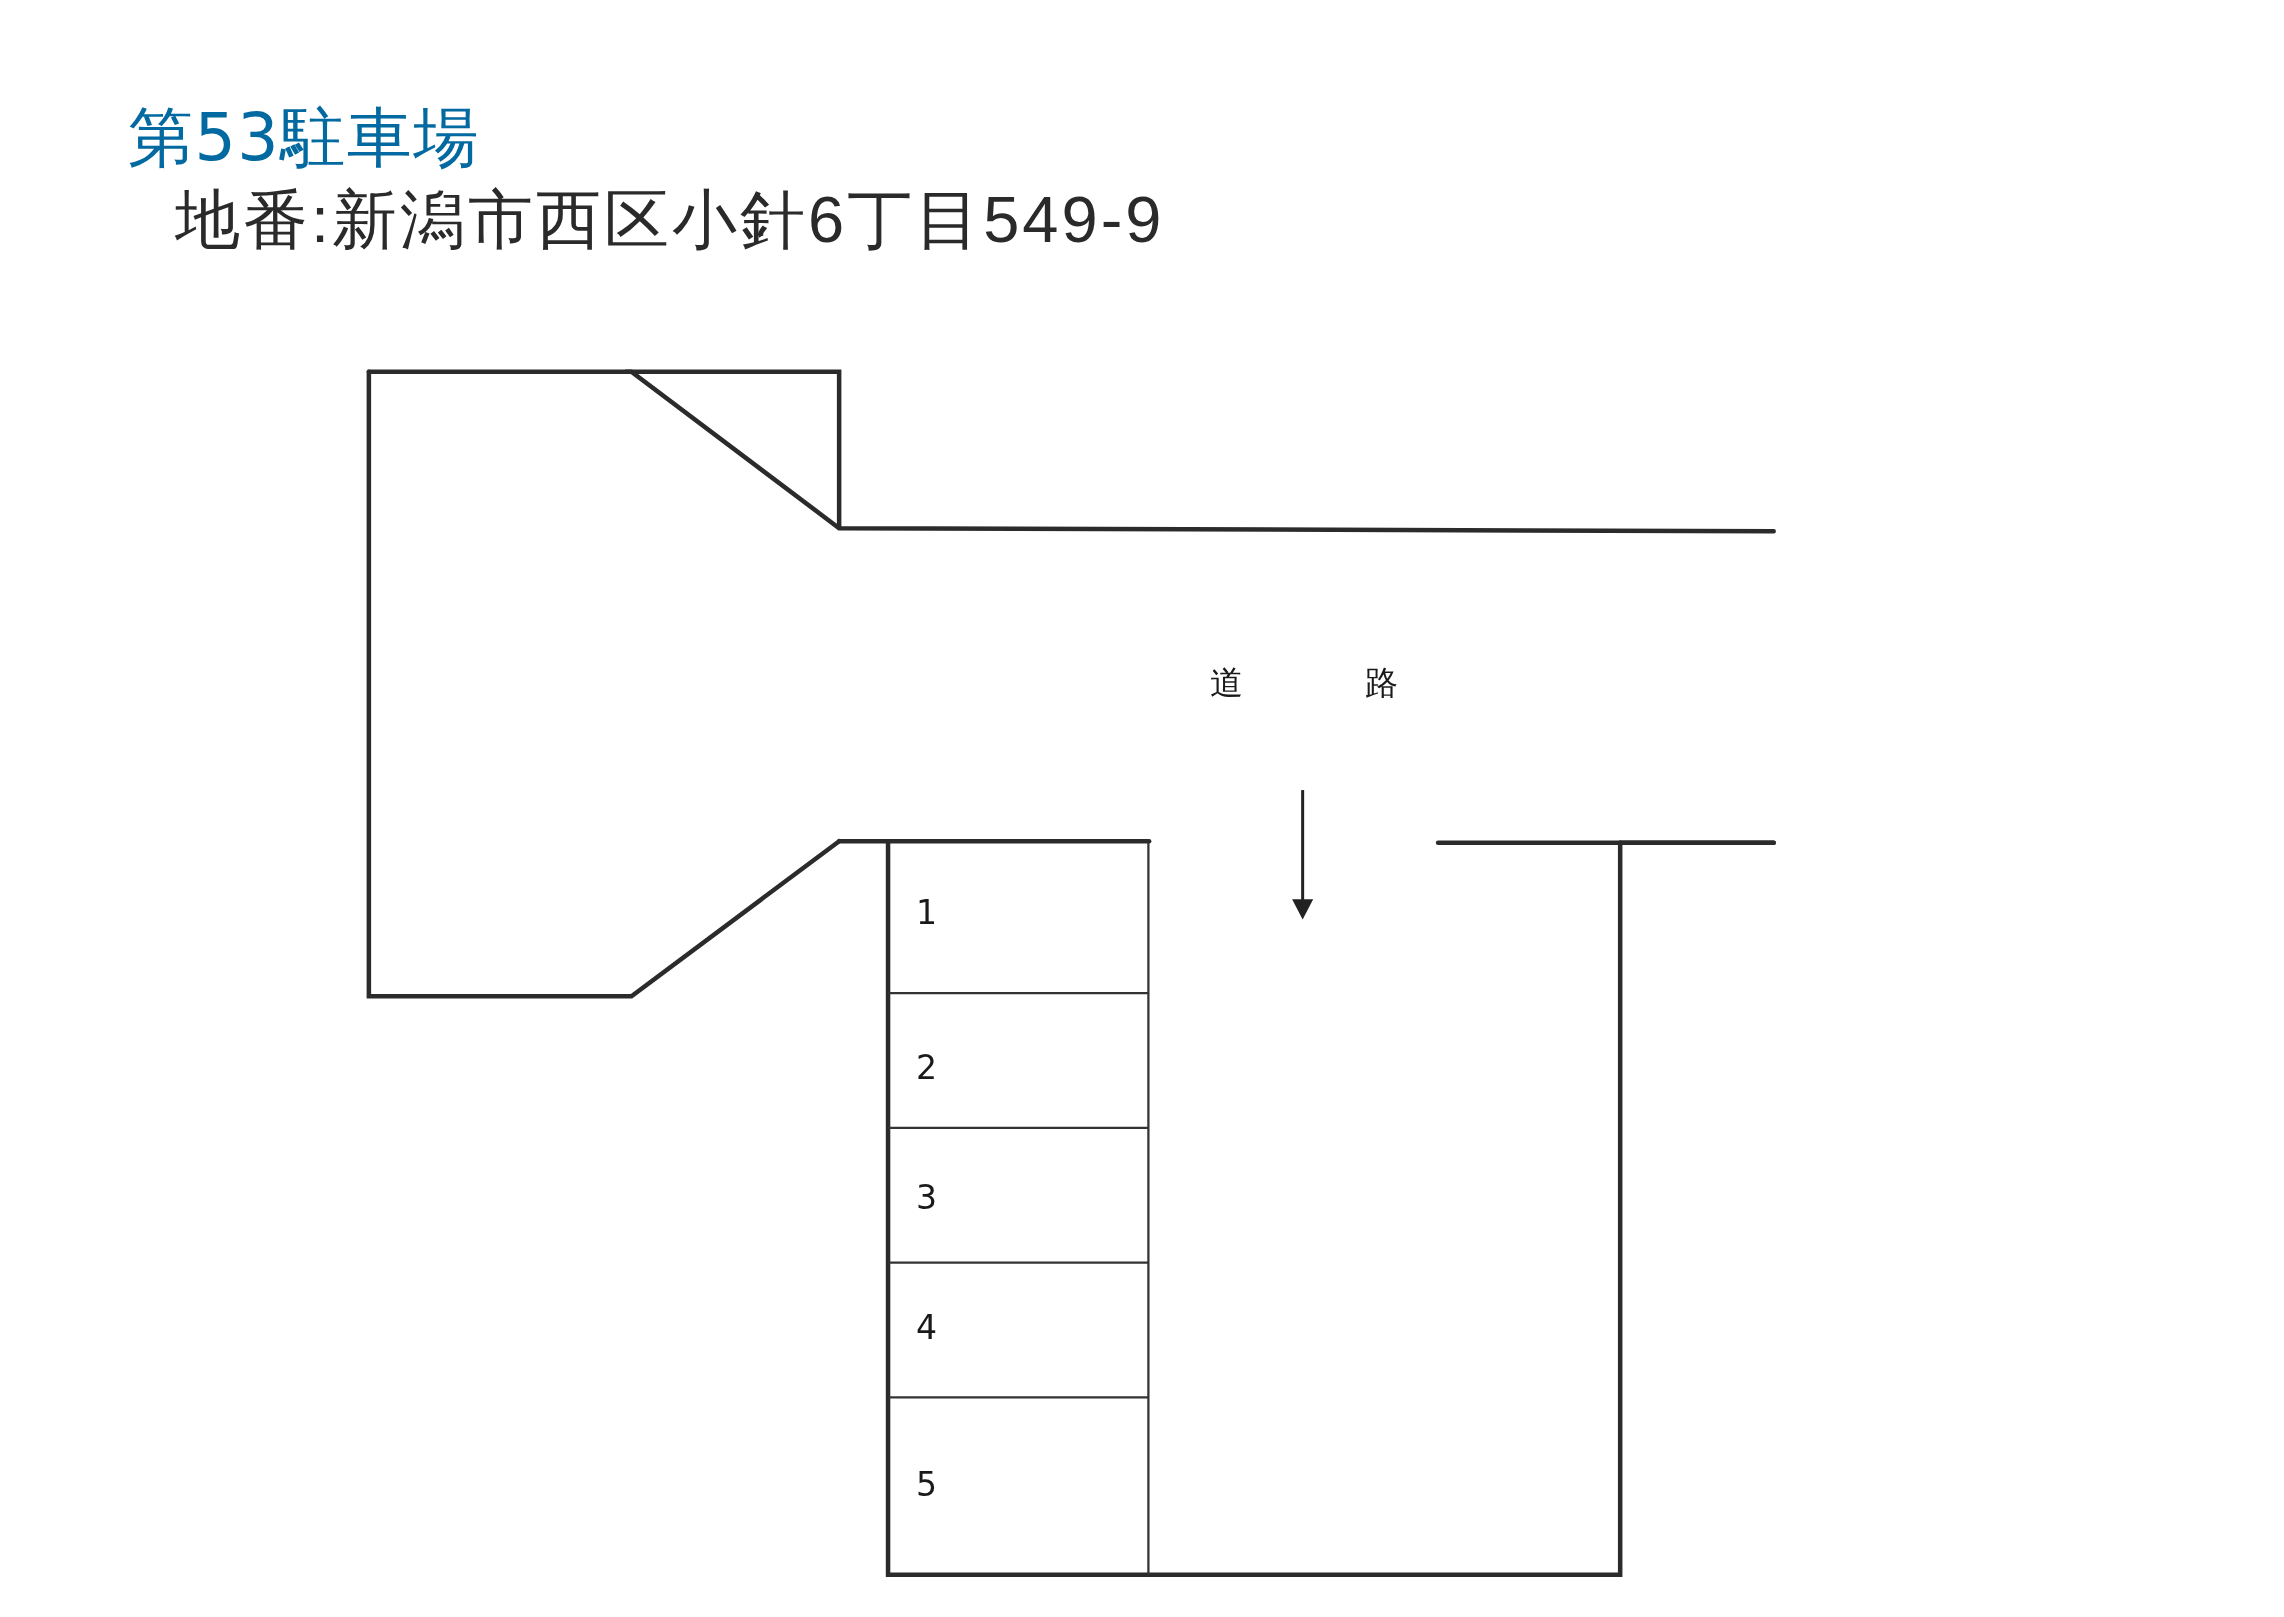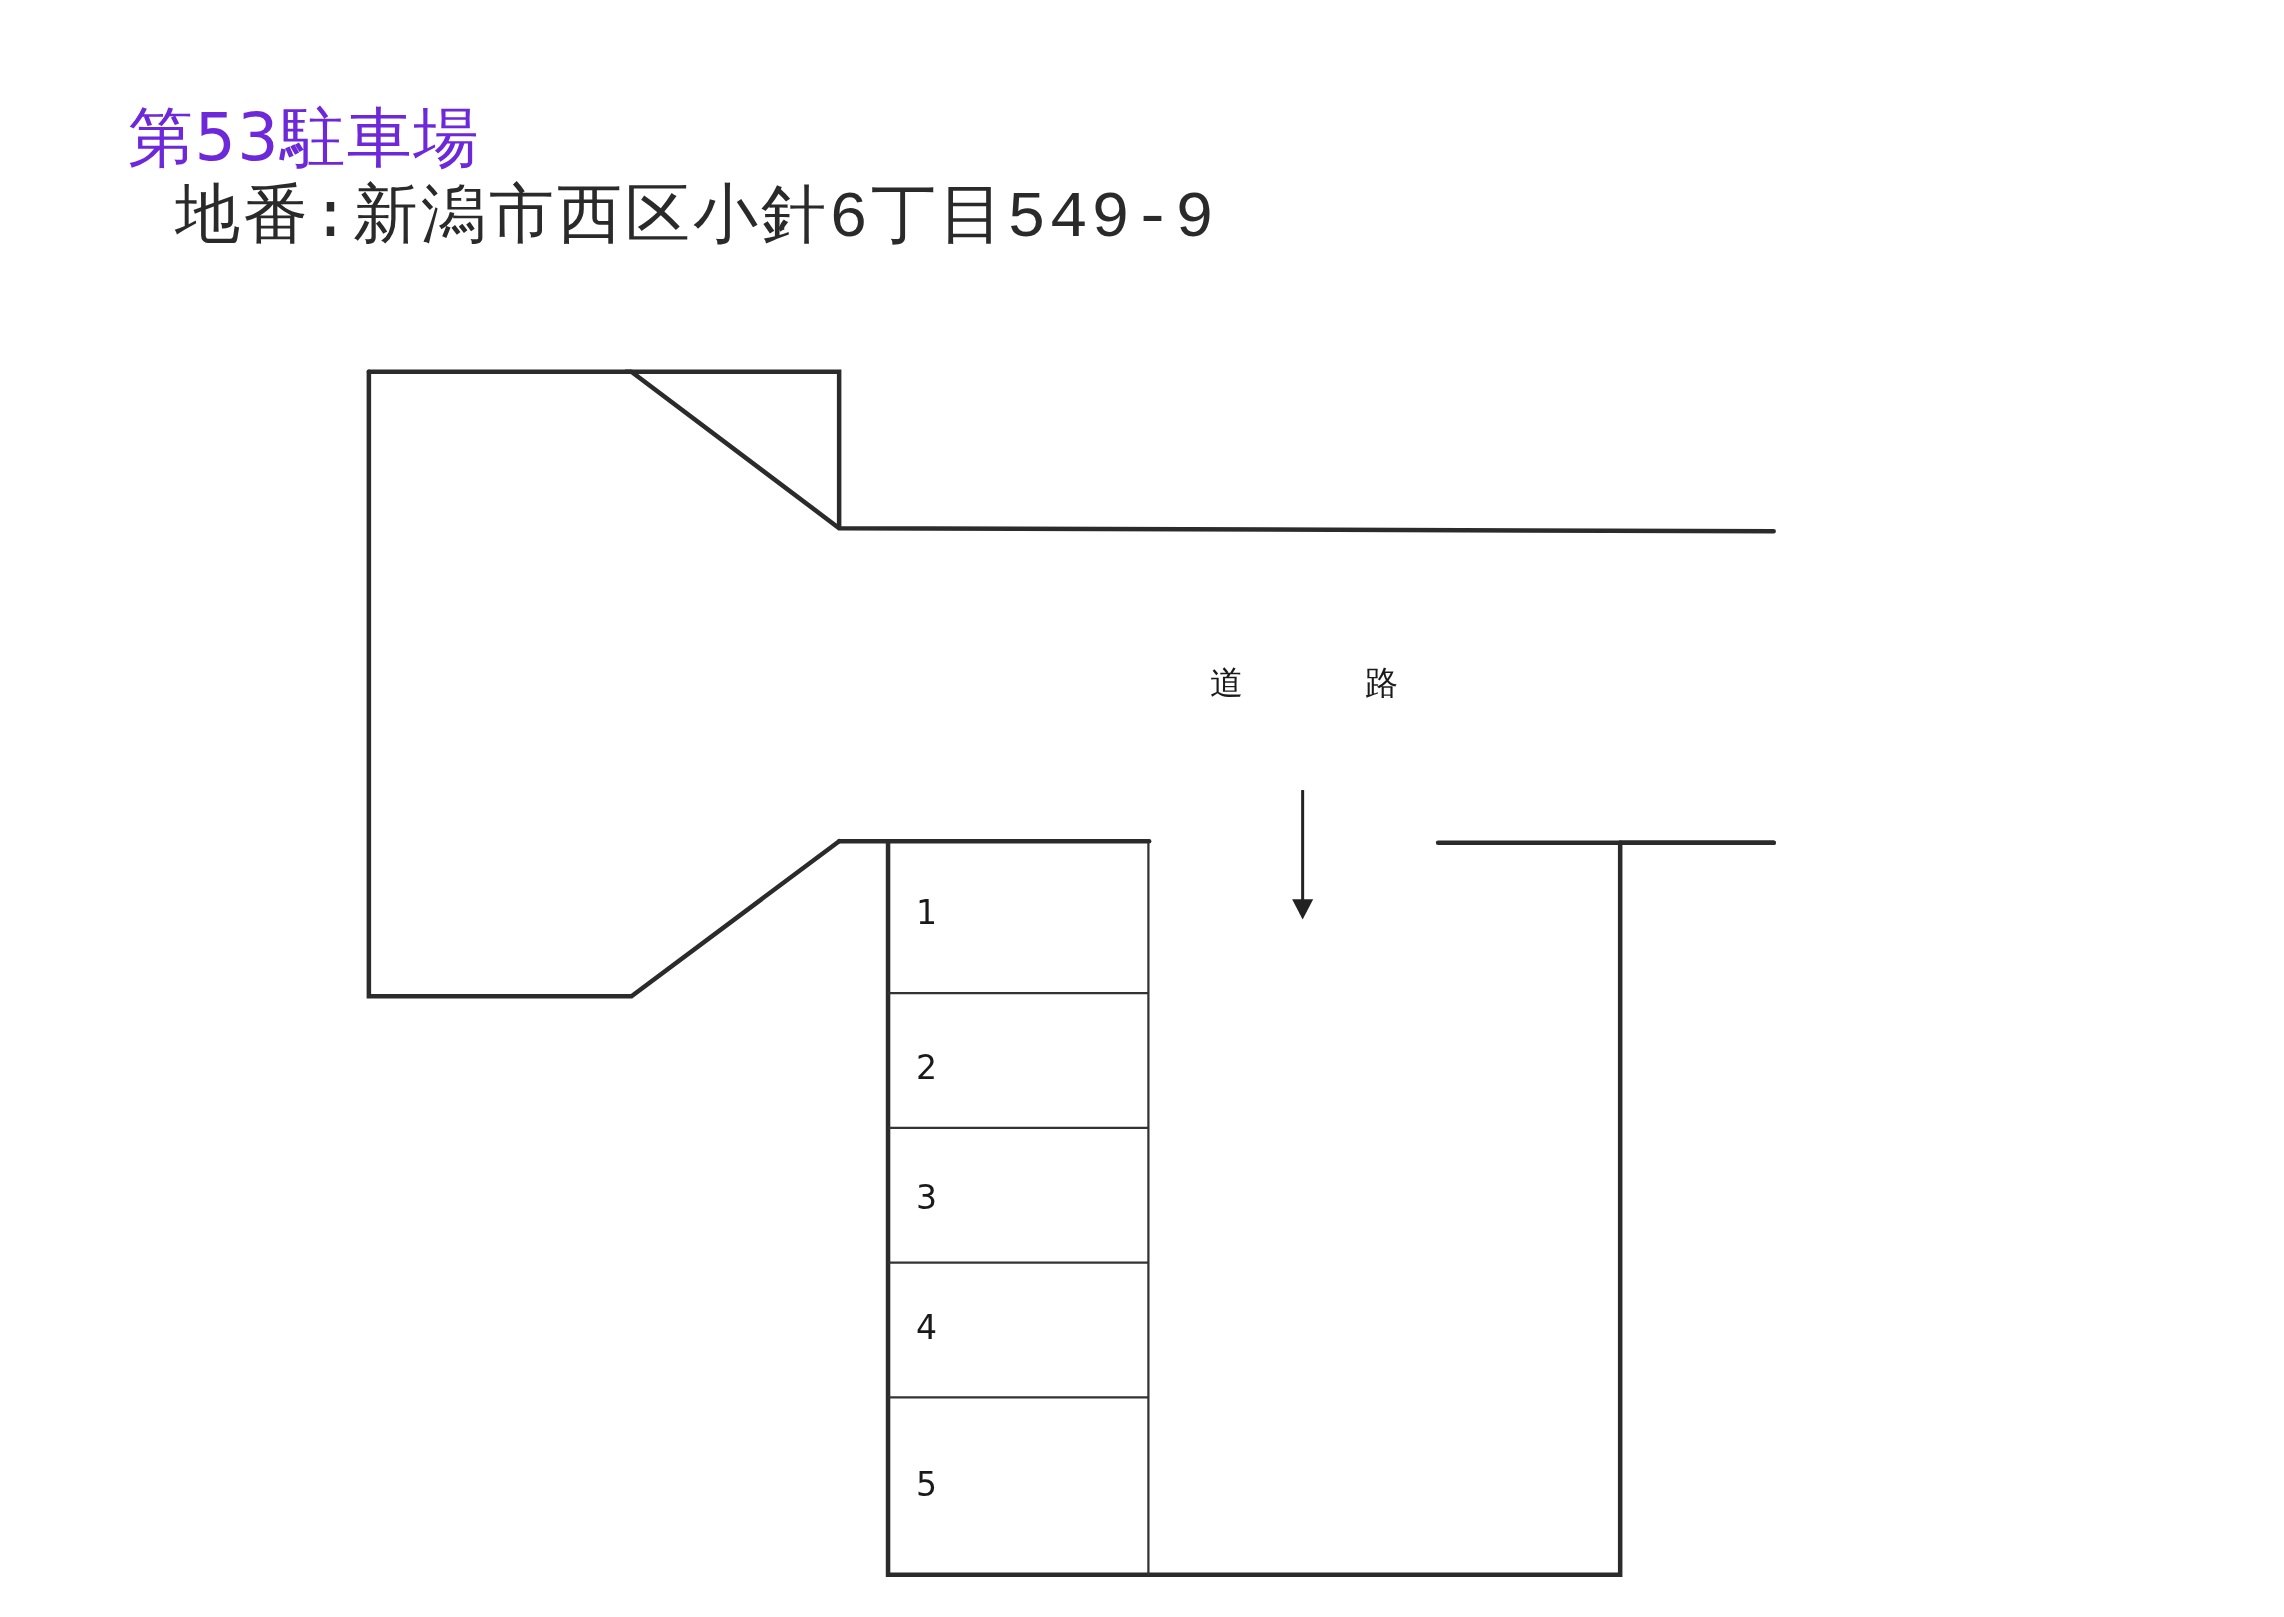--- a/index.html
+++ b/index.html
@@ -1,18 +1,18 @@
 <!DOCTYPE html>
 <html style="font-size:12px"><head>
   <meta charset="utf-8">
   <style>
     html, body { margin: 0; padding: 0; background: #ffffff; }
     body { width: 2284px; height: 1617px; position: relative; overflow: hidden; font-family: "DejaVu Sans", sans-serif; }
-    .title { position: absolute; left: 128px; top: 105px; font-size: 65px; color: #6d28d9; font-family: "DejaVu Sans", sans-serif; letter-spacing: 1.5px; line-height: 1; }
-    .address { position: absolute; left: 175px; top: 187px; font-size: 65px; color: #2a2a2a; font-family: Liberation Mono, monospace; letter-spacing: 3px; line-height: 1; }
+    .title { position: absolute; left: 128px; top: 105px; font-size: 65px; color: #0369a1; font-family: "DejaVu Sans", sans-serif; letter-spacing: 1.5px; line-height: 1; }
+    .address { position: absolute; left: 175px; top: 187px; font-size: 65px; color: #2a2a2a; font-family: Liberation Sans, sans-serif; letter-spacing: 3px; line-height: 1; }
     svg { position: absolute; left: 0; top: 0; }
     .thick { stroke: #2b2b2b; stroke-width: 6; fill: none; stroke-linecap: round; stroke-linejoin: miter; }
     .thin { stroke: #333; stroke-width: 3; fill: none; }
     .lbl { font-family: "DejaVu Sans", sans-serif; fill: #1a1a1a; }
   </style>
 </head>
 <body>
 
 <div class="title">第53駐車場</div>
 <div class="address">地番:新潟市西区小針6丁目549-9</div>

